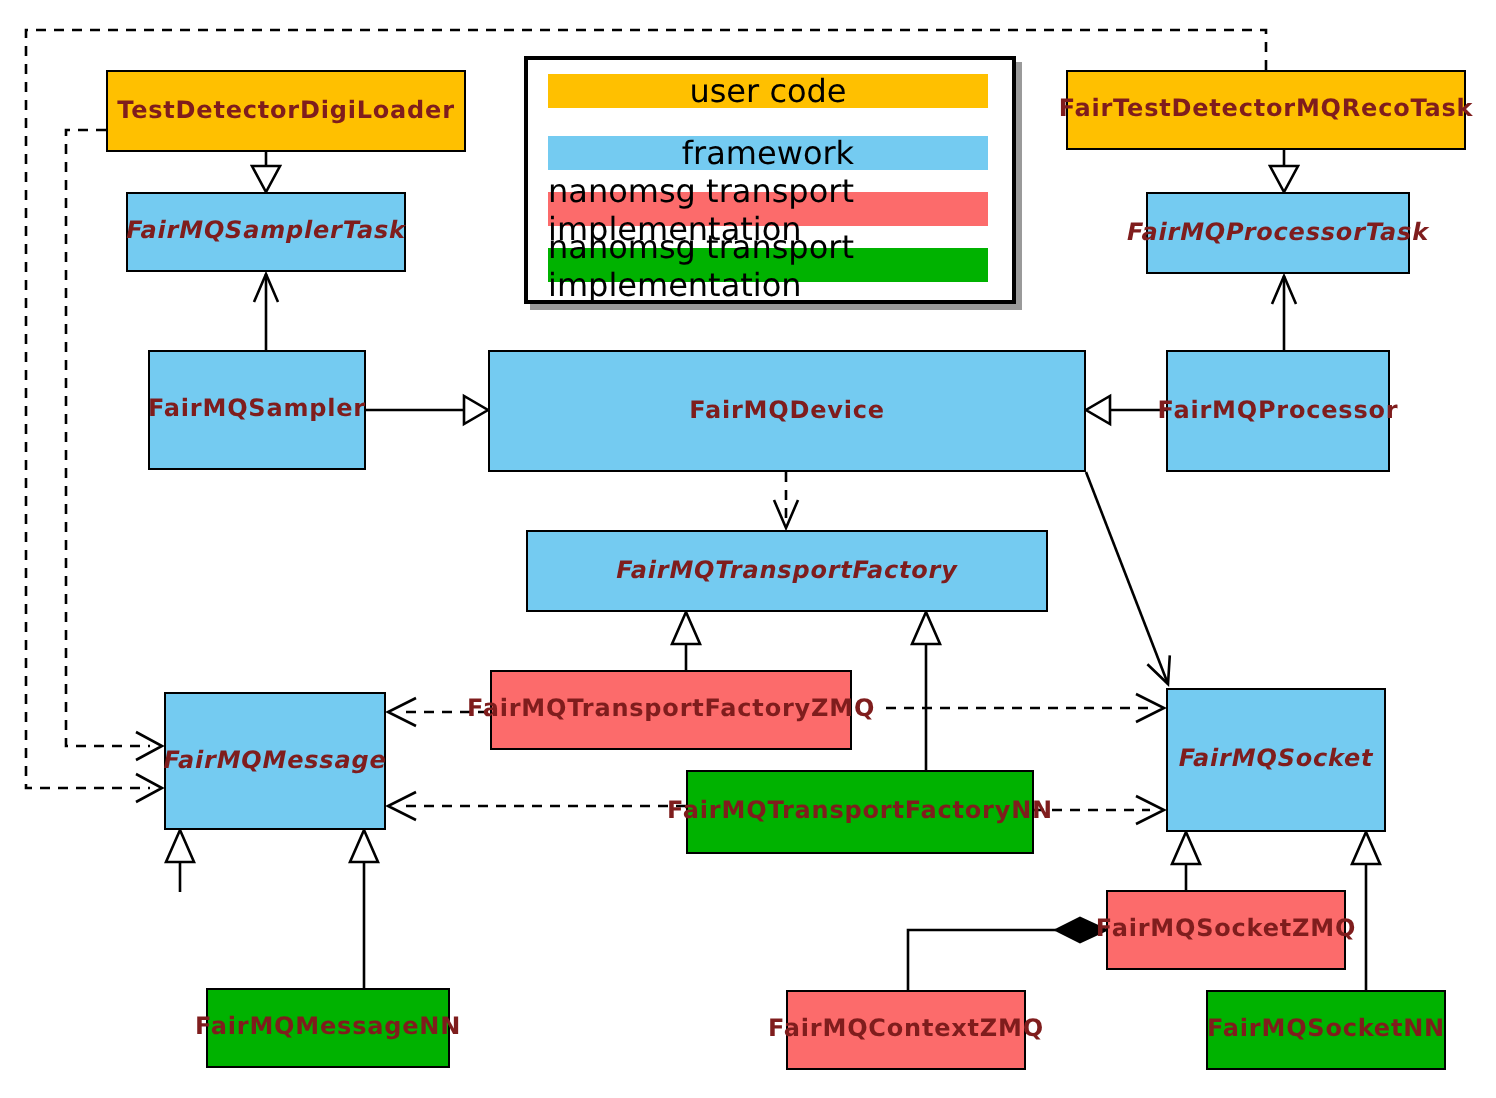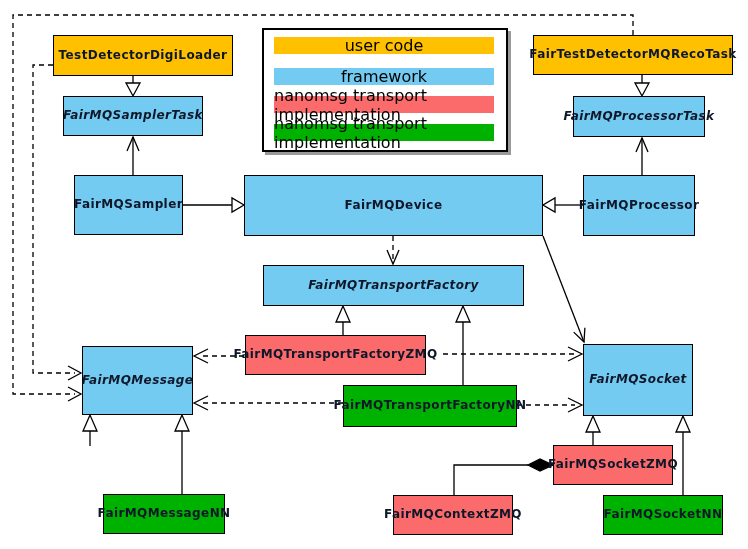--- a/index.html
+++ b/index.html
@@ -4,21 +4,21 @@
 <style>
   html,body{margin:0;padding:0;background:#fff;}
   .canvas{
     position:relative;width:748px;height:549px;background:#fff;overflow:hidden;
     font-family:"DejaVu Sans","Liberation Sans",sans-serif;
   }
   .connectors{position:absolute;left:0;top:0;width:748px;height:549px;}
   .node{
     position:absolute;box-sizing:border-box;border:1.5px solid #000;
     display:flex;align-items:center;justify-content:center;text-align:center;
-    font-weight:bold;font-size:12px;letter-spacing:.4px;color:#0f172a;line-height:1.1;
+    font-weight:bold;font-size:12px;letter-spacing:.4px;color:#7f1d1d;line-height:1.1;
   }
   .node.abstract{font-style:italic;}
   .user{background:#FFC000;}
   .fw{background:#74CBF1;}
   .zmq{background:#FC6B6B;}
   .nn{background:#00B200;}
   .legend{
     position:absolute;left:262px;top:28px;width:246px;height:124px;box-sizing:border-box;
     background:#fff;border:2px solid #000;box-shadow:3px 3px 0 #9a9a9a;
   }

